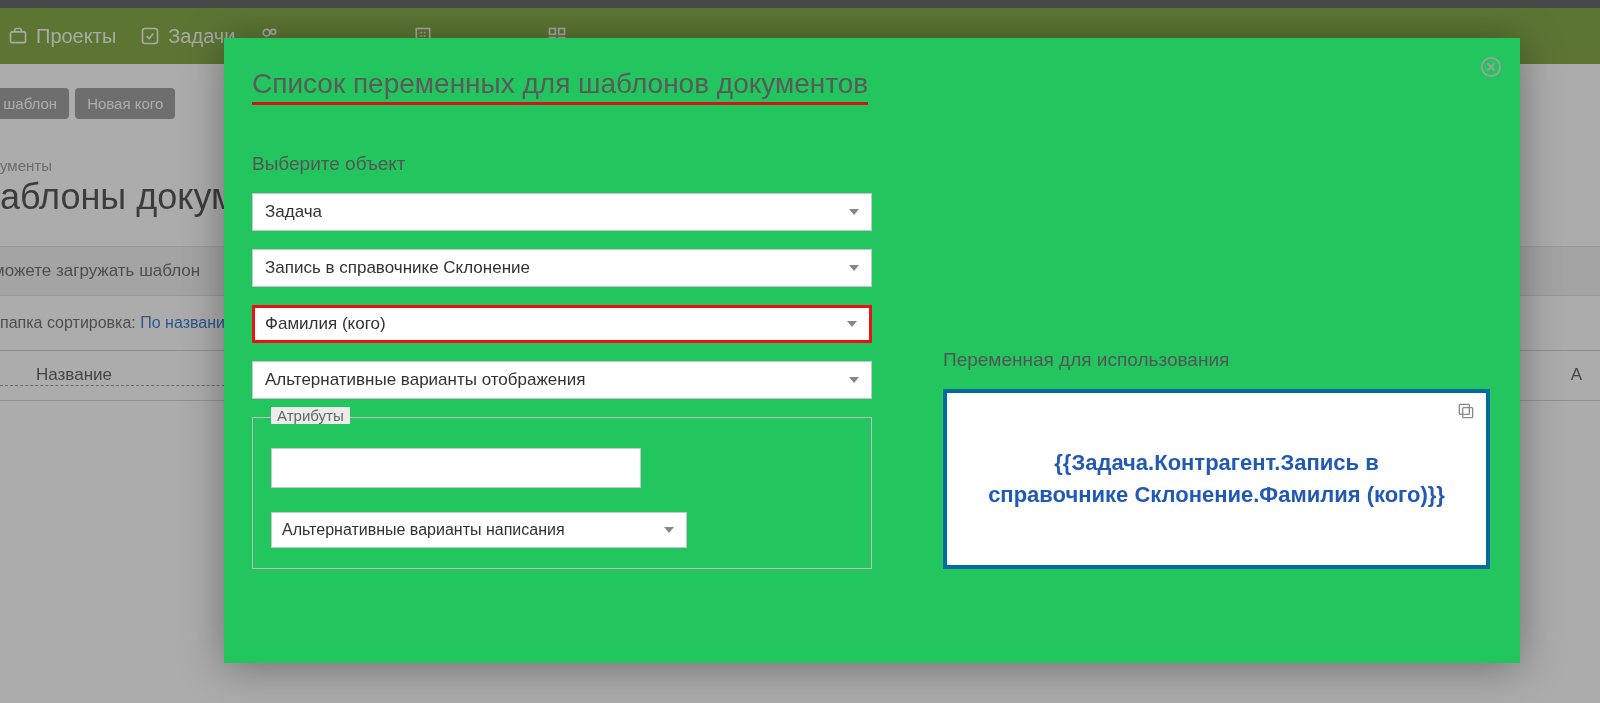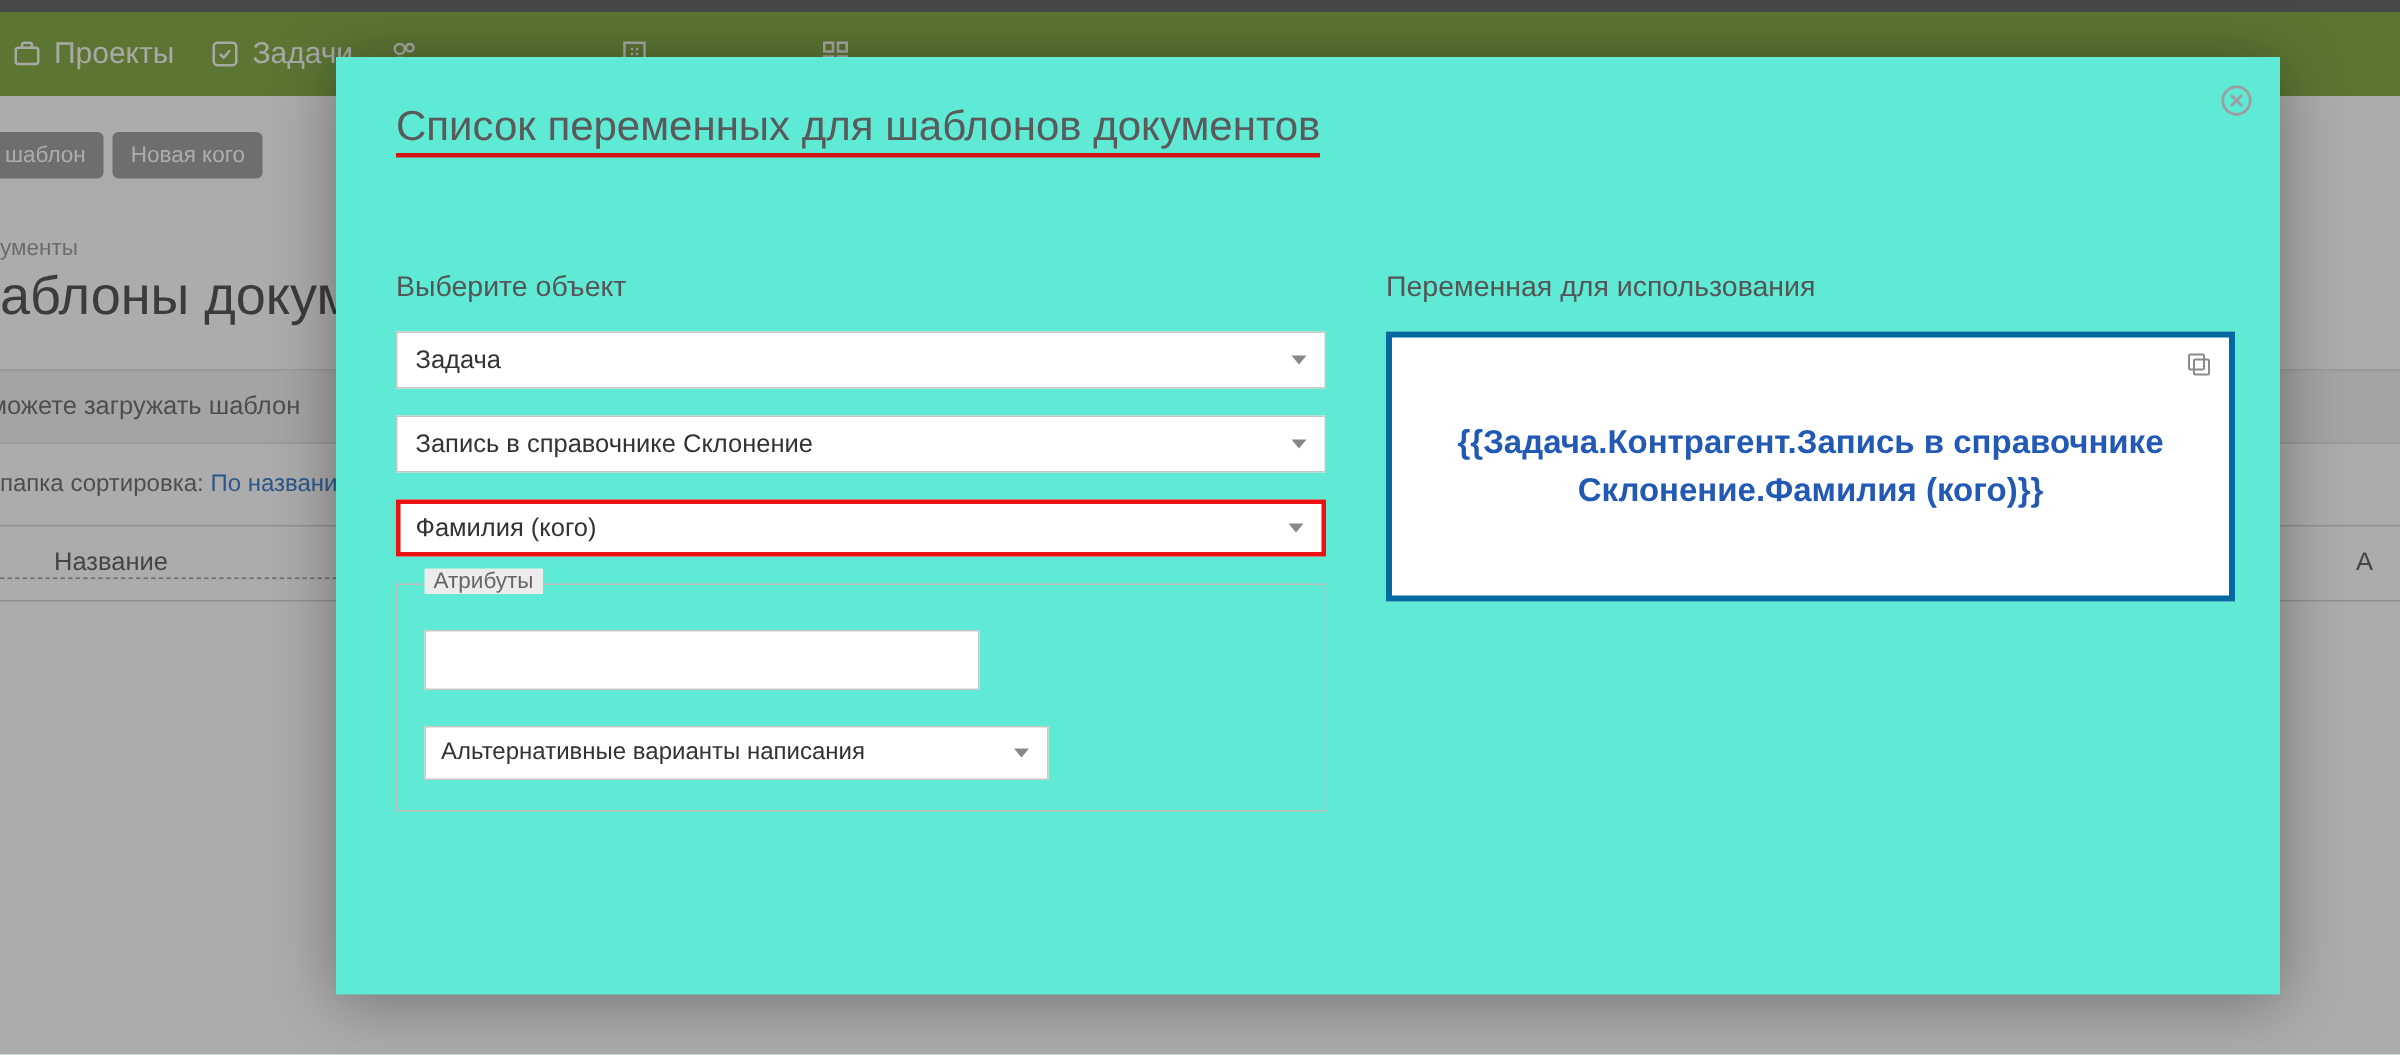--- a/index.html
+++ b/index.html
@@ -34,34 +34,34 @@
       padding: 14px 0; border-top: 1px solid #ccc; border-bottom: 1px solid #ccc;
       color: #444; font-size: 17px;
     }
     .tblhead .col1 { display: inline-block; width: 260px; padding-left: 36px; border-bottom: 1px dashed #888;}
     .tblhead .col2 { position:absolute; right:18px; }
     .page-inner { padding-left: 0; margin-left: -40px; padding-left: 40px;}
 
     
     .modal {
       position: absolute; left: 224px; top: 38px; right: 80px; bottom: 40px;
-      background: #5eead4; z-index: 10;
+      background: #22c55e; z-index: 10;
       box-shadow: 0 4px 40px rgba(0,0,0,.35);
-      padding: 30px 30px 30px 40px;
+      padding: 30px 30px 30px 28px;
     }
     .close-x {
       position: absolute; top: 18px; right: 18px; width: 22px; height: 22px;
       cursor: pointer;
     }
     .close-x svg { width: 22px; height: 22px; stroke: #9e9e9e; stroke-width: 2; fill:none;}
     .mtitle {
       font-size: 28px; color: #5a5a5a; font-weight: 400;
       border-bottom: 3px solid #d11414; display: inline-block; padding-bottom: 2px;
     }
-    .cols { display: flex; gap: 40px; margin-top: 76px; }
+    .cols { display: flex; gap: 71px; margin-top: 48px; align-items: flex-end; }
     .left { flex: 0 0 620px; }
     .right { flex: 1; }
     .lbl { font-size: 19px; color: #555; margin-bottom: 18px; }
     .sel {
       position: relative; background: #fff; border: 1px solid #c7c7c7;
       padding: 8px 12px; font-size: 17px; color: #333; margin-bottom: 18px;
       cursor: pointer;
     }
     .sel .caret {
       position: absolute; right: 12px; top: 50%; transform: translateY(-50%);
@@ -179,20 +179,24 @@
       <div class="sel">
         <span>Задача</span>
         <span class="caret"></span>
       </div>
       <div class="sel">
         <span>Запись в справочнике Склонение</span>
         <span class="caret"></span>
       </div>
       <div class="sel hl">
         <span>Фамилия (кого)</span>
+        <span class="caret"></span>
+      </div>
+      <div class="sel">
+        <span>Альтернативные варианты отображения</span>
         <span class="caret"></span>
       </div>
 
       <div class="fieldset">
         <div class="legend">Атрибуты</div>
         <input class="txt" type="text" style="">
         <div class="sel small">
           <span>Альтернативные варианты написания</span>
           <span class="caret"></span>
         </div>

